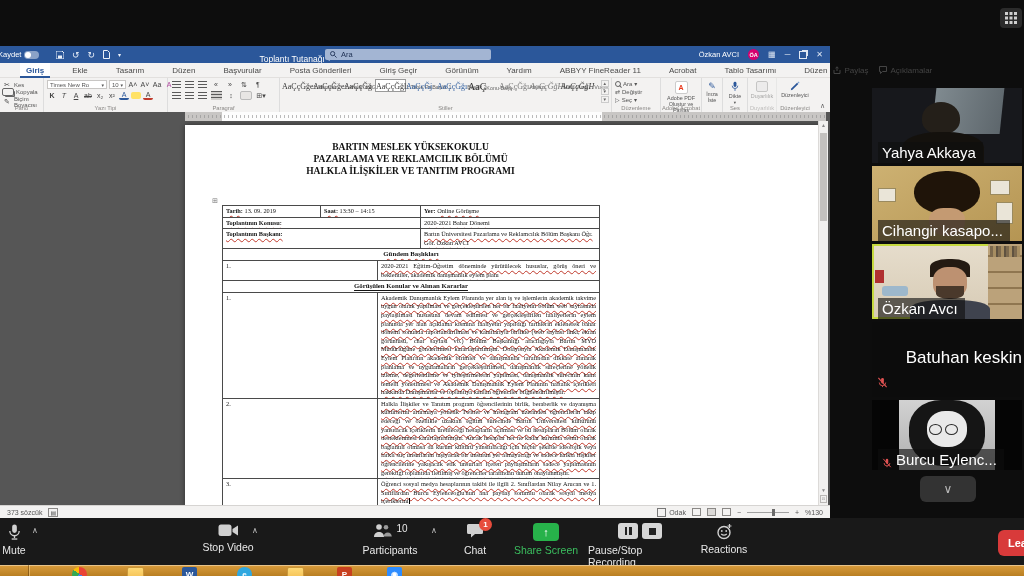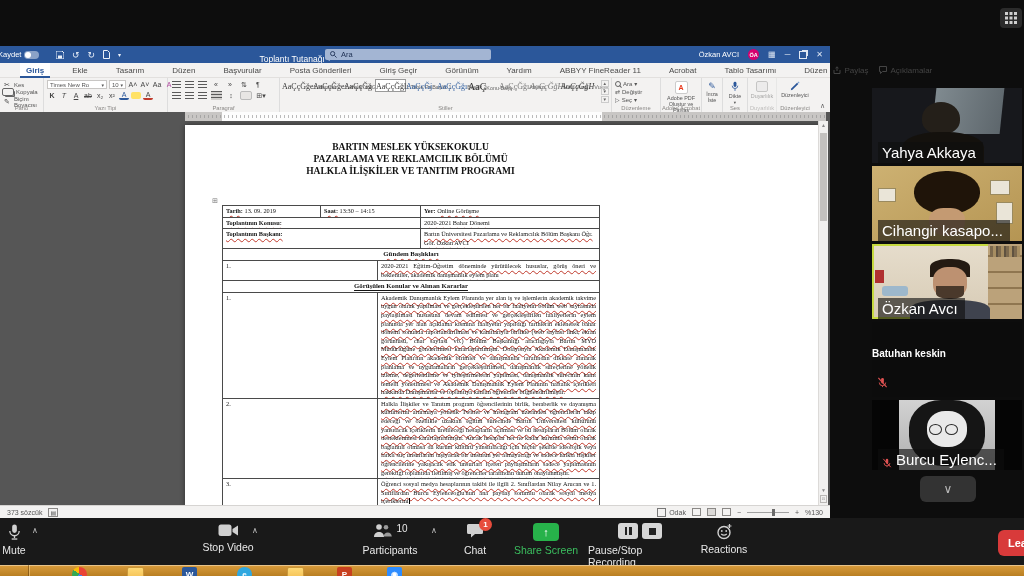--- a/index.html
+++ b/index.html
@@ -78,21 +78,21 @@
   
   .wstatus{position:absolute;left:0;right:0;bottom:0;height:13px;background:#f3f2f1;border-top:1px solid #d6d4d2;display:flex;align-items:center;font-size:7px;color:#555;padding:0 7px;box-sizing:border-box;gap:6px;}
   .st-right{margin-left:auto;display:flex;align-items:center;gap:6px;}
   .viewic{width:9px;height:8px;border:1px solid #8a8886;box-sizing:border-box;}
   .viewic.on{background:#dcdad8;}
   .zoomtrack{width:42px;height:1px;background:#a0a0a0;position:relative;}
   .zoomtrack i{position:absolute;left:60%;top:-3px;width:3px;height:7px;background:#6a6a6a;}
   
   .tile{position:absolute;left:872px;width:150px;height:75px;background:#000;overflow:hidden;}
   .pname{position:absolute;left:0;bottom:0;background:rgba(15,15,15,.62);color:#fff;font-size:15px;padding:2px 7px 2px 4px;display:flex;align-items:flex-end;gap:4px;white-space:nowrap;margin-left:6px;}
-  .bigname{position:absolute;top:26px;left:0;width:100%;text-align:left;font-weight:bold;font-size:10px;color:#fff;}
+  .bigname{position:absolute;top:26px;left:0;width:100%;text-align:right;font-weight:normal;font-size:17px;color:#fff;}
   .micoff-abs{position:absolute;left:5px;bottom:5px;}
   .sb-chevron{left:920px;top:476px;width:56px;height:26px;background:#333;border-radius:6px;color:#b9b9b9;display:flex;align-items:center;justify-content:center;font-size:12px;cursor:pointer;}
   
   .t1{background:#17181c;} .t1win{position:absolute;left:62px;top:0;width:68px;height:46px;background:linear-gradient(100deg,#9aa7ad,#6f7a80);opacity:.8;transform:skewX(-6deg);}
   .t1head{position:absolute;left:50px;top:14px;width:38px;height:32px;background:#241f19;border-radius:50% 50% 42% 42%;}
   .t1body{position:absolute;left:30px;top:44px;width:82px;height:34px;background:#14110d;border-radius:45% 45% 0 0;}
   .t2{background:linear-gradient(150deg,#cdb172,#b59553);}
   .cert{position:absolute;background:#eae5d8;border:1px solid #9a8a5f;}
   .t2hair{position:absolute;left:42px;top:5px;width:66px;height:43px;background:#1f1409;border-radius:48%;}
   .t2face{position:absolute;left:57px;top:42px;width:36px;height:28px;background:#c49a72;border-radius:40% 40% 50% 50%;}

